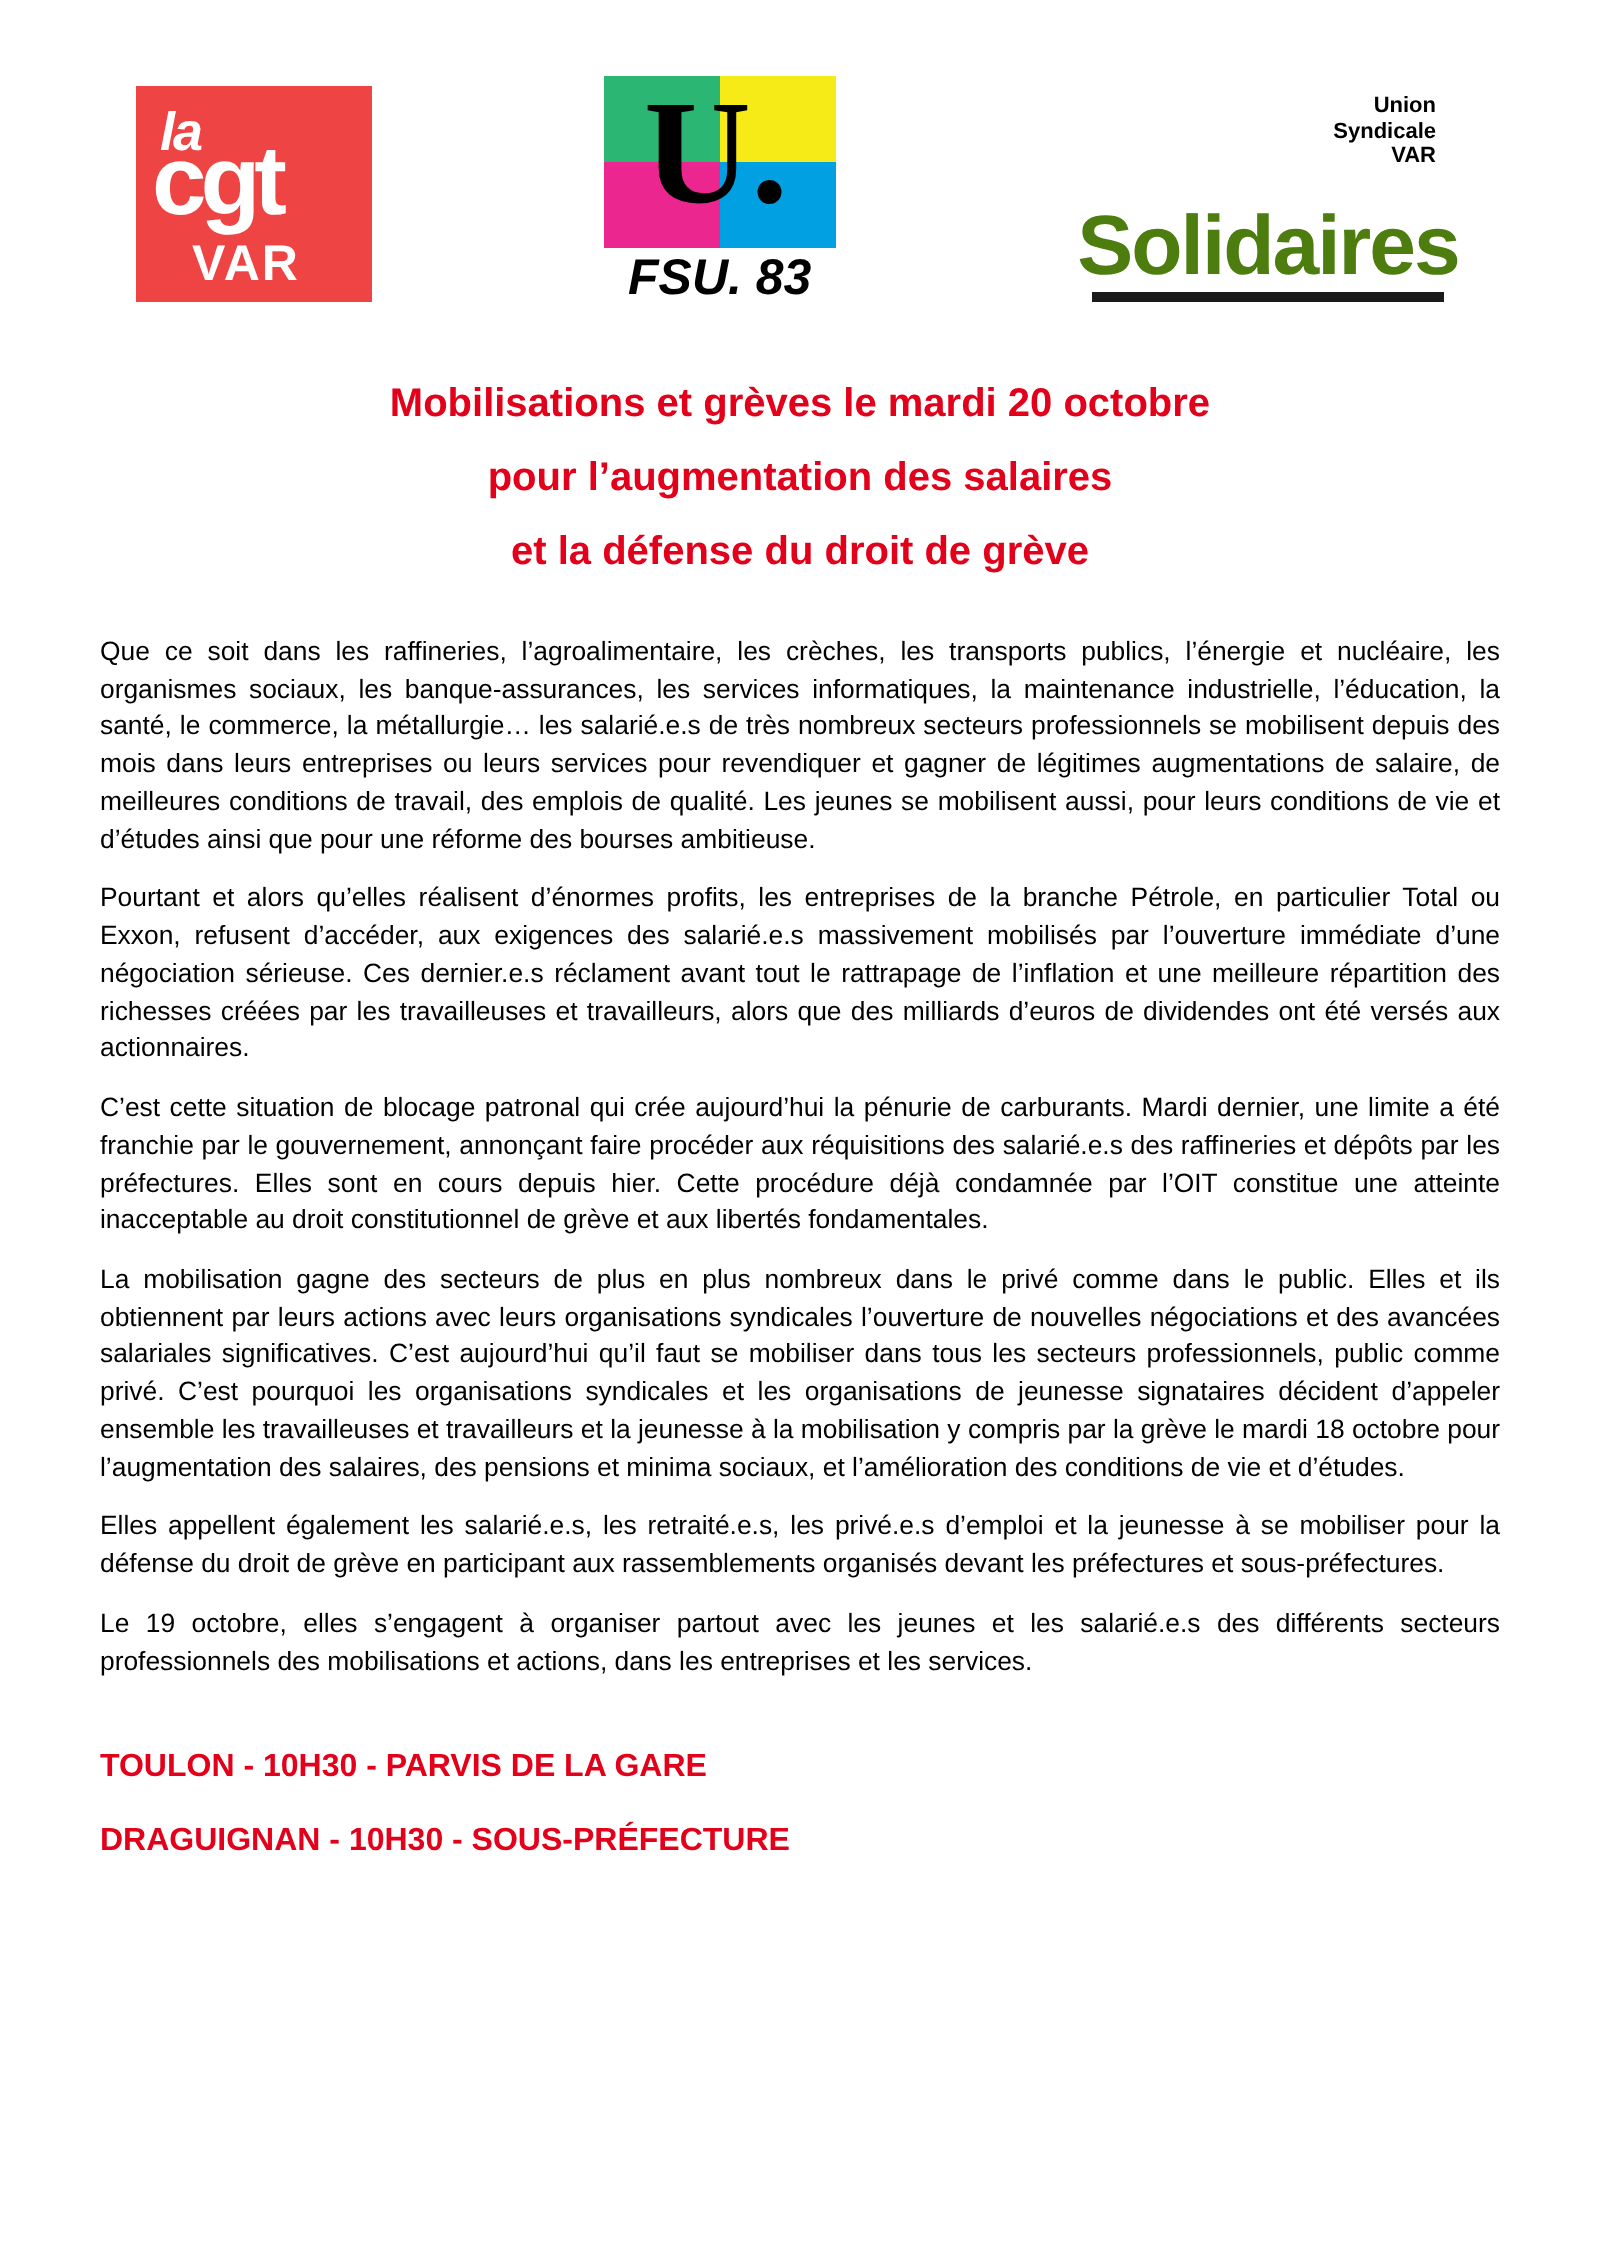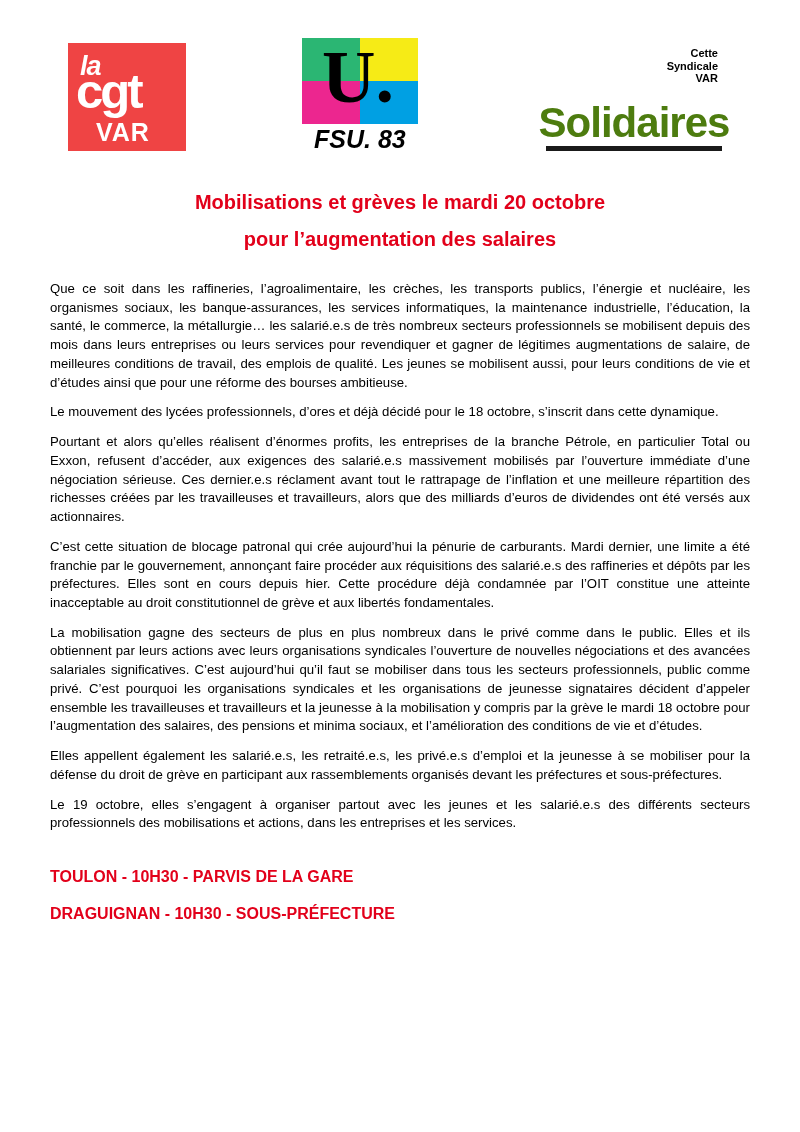--- a/index.html
+++ b/index.html
@@ -194,38 +194,38 @@
         <span class="fsu-q2"></span>
         <span class="fsu-q3"></span>
         <span class="fsu-q4"></span>
       </div>
       <span class="fsu-u">U.</span>
       <span class="fsu-text">FSU. 83</span>
     </div>
 
     <div class="sol-logo">
       <div class="sol-union">
-        <div>Cette</div>
+        <div>Union</div>
         <div>Syndicale</div>
         <div>VAR</div>
       </div>
       <div class="sol-main">Solidaires</div>
       <div class="sol-underline"></div>
     </div>
 
   </div>
 
   <div class="title">
     <div>Mobilisations et grèves le mardi 20 octobre</div>
     <div>pour l’augmentation des salaires</div>
+    <div>et la défense du droit de grève</div>
   </div>
 
   <div class="body-text">
     <p>Que ce soit dans les raffineries, l’agroalimentaire, les crèches, les transports publics, l’énergie et nucléaire, les organismes sociaux, les banque-assurances, les services informatiques, la maintenance industrielle, l’éducation, la santé, le commerce, la métallurgie… les salarié.e.s de très nombreux secteurs professionnels se mobilisent depuis des mois dans leurs entreprises ou leurs services pour revendiquer et gagner de légitimes augmentations de salaire, de meilleures conditions de travail, des emplois de qualité. Les jeunes se mobilisent aussi, pour leurs conditions de vie et d’études ainsi que pour une réforme des bourses ambitieuse.</p>
-    <p>Le mouvement des lycées professionnels, d’ores et déjà décidé pour le 18 octobre, s’inscrit dans cette dynamique.</p>
     <p>Pourtant et alors qu’elles réalisent d’énormes profits, les entreprises de la branche Pétrole, en particulier Total ou Exxon, refusent d’accéder, aux exigences des salarié.e.s massivement mobilisés par l’ouverture immédiate d’une négociation sérieuse. Ces dernier.e.s réclament avant tout le rattrapage de l’inflation et une meilleure répartition des richesses créées par les travailleuses et travailleurs, alors que des milliards d’euros de dividendes ont été versés aux actionnaires.</p>
     <p>C’est cette situation de blocage patronal qui crée aujourd’hui la pénurie de carburants. Mardi dernier, une limite a été franchie par le gouvernement, annonçant faire procéder aux réquisitions des salarié.e.s des raffineries et dépôts par les préfectures. Elles sont en cours depuis hier. Cette procédure déjà condamnée par l’OIT constitue une atteinte inacceptable au droit constitutionnel de grève et aux libertés fondamentales.</p>
     <p>La mobilisation gagne des secteurs de plus en plus nombreux dans le privé comme dans le public. Elles et ils obtiennent par leurs actions avec leurs organisations syndicales l’ouverture de nouvelles négociations et des avancées salariales significatives. C’est aujourd’hui qu’il faut se mobiliser dans tous les secteurs professionnels, public comme privé. C’est pourquoi les organisations syndicales et les organisations de jeunesse signataires décident d’appeler ensemble les travailleuses et travailleurs et la jeunesse à la mobilisation y compris par la grève le mardi 18 octobre pour l’augmentation des salaires, des pensions et minima sociaux, et l’amélioration des conditions de vie et d’études.</p>
     <p>Elles appellent également les salarié.e.s, les retraité.e.s, les privé.e.s d’emploi et la jeunesse à se mobiliser pour la défense du droit de grève en participant aux rassemblements organisés devant les préfectures et sous-préfectures.</p>
     <p>Le 19 octobre, elles s’engagent à organiser partout avec les jeunes et les salarié.e.s des différents secteurs professionnels des mobilisations et actions, dans les entreprises et les services.</p>
   </div>
 
   <div class="footer">
     <div>TOULON - 10H30 - PARVIS DE LA GARE</div>
     <div>DRAGUIGNAN - 10H30 - SOUS-PRÉFECTURE</div>

